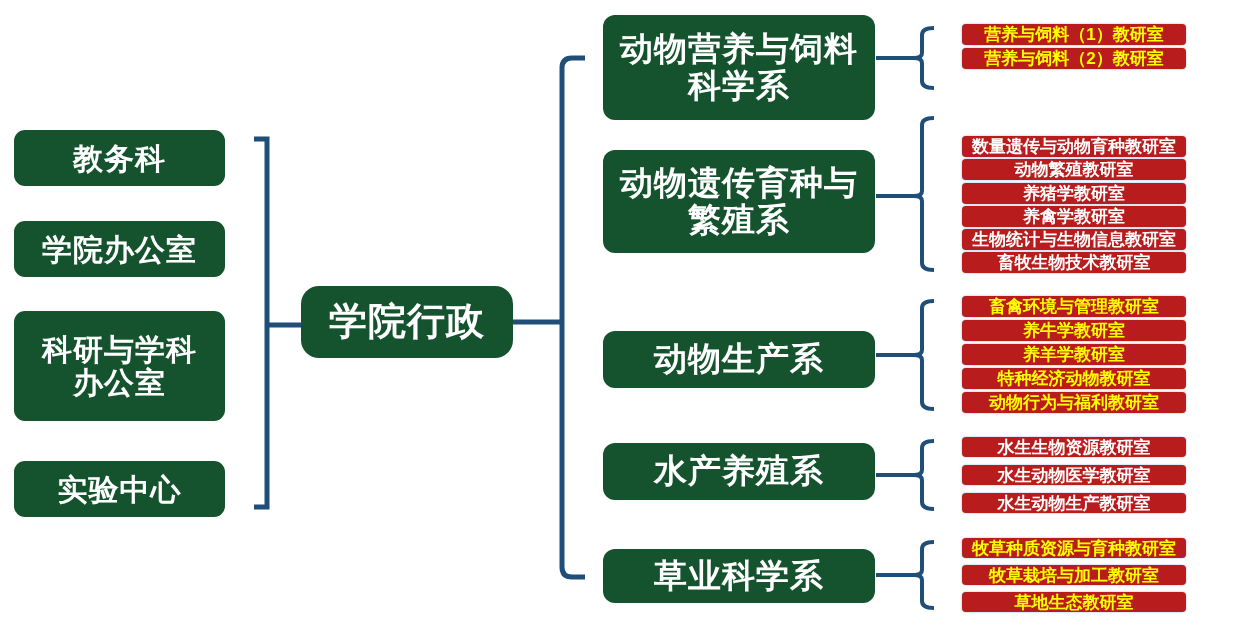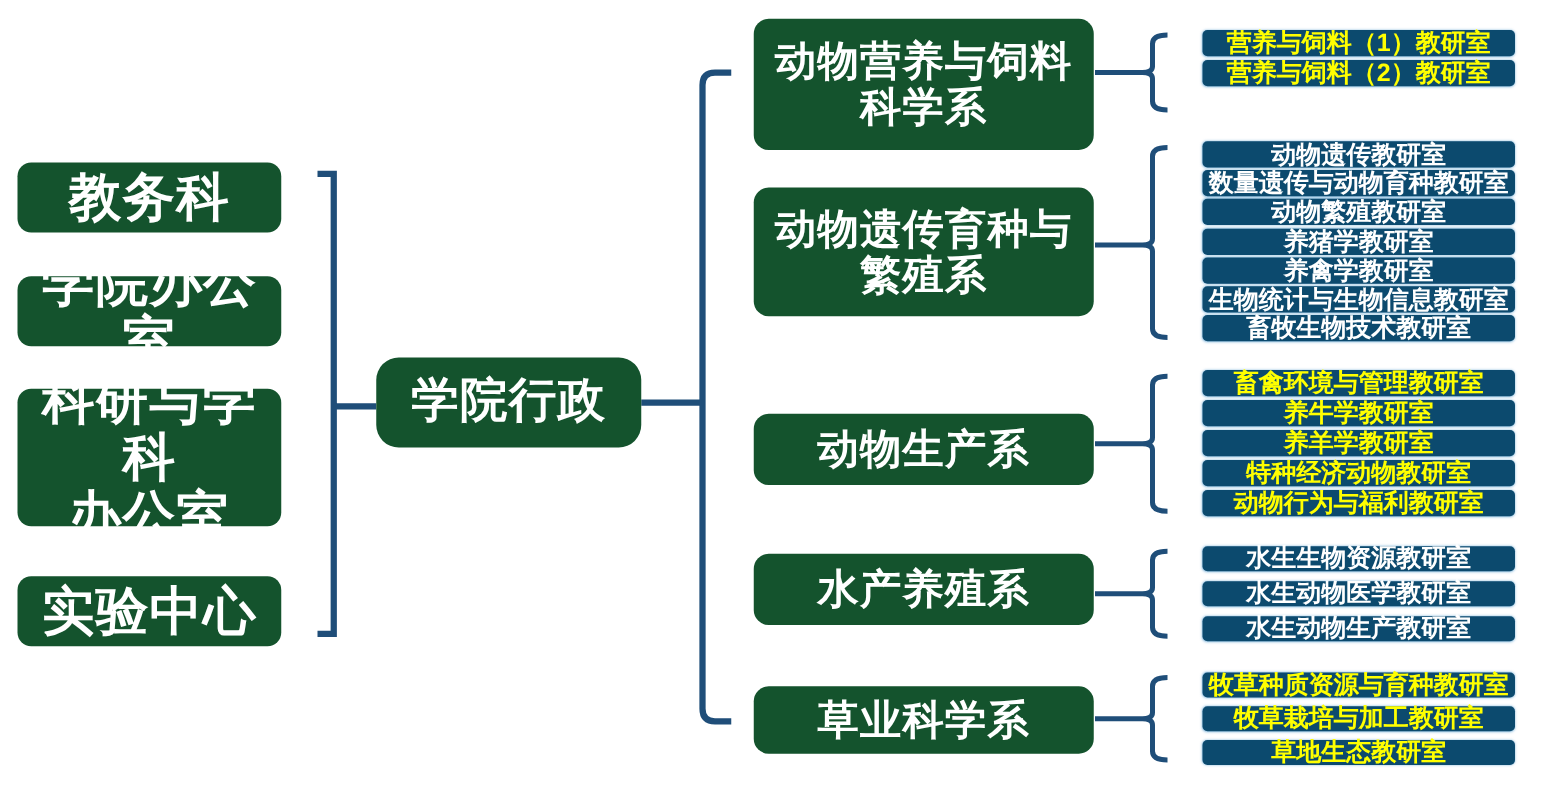--- a/index.html
+++ b/index.html
@@ -16,39 +16,39 @@
     color:#ffffff;
     font-weight:bold;
     display:flex;align-items:center;justify-content:center;
     text-align:center;
     white-space:pre-line;
     letter-spacing:1px;
     line-height:1.1;
   }
   .admin{
     left:14px;width:211px;
-    font-size:42px;
+    font-size:30px;
     border-radius:11px;
   }
   .root{
     left:301px;top:286px;width:212px;height:72px;
     font-size:38px;
     border-radius:18px;
   }
   .dept{
     left:603px;width:272px;
     font-size:33px;
     border-radius:12px;
   }
   .office{
     position:absolute;
-    left:962px;width:250px;
-    background:#0c4a6e;
+    left:962px;width:224px;
+    background:#b91c1c;
     font-weight:bold;
-    font-size:20px;
+    font-size:17px;
     display:flex;align-items:center;justify-content:center;
     text-align:center;
     border-radius:4px;
     box-shadow:0 0 2px rgba(14,114,185,0.55);
     line-height:1;
   }
   .office[data-accent="yellow"]{color:#FFFF00;}
   .office[data-accent="white"]{color:#FFFFFF;}
   .h21{height:21px;}
   .h20{height:20px;}
@@ -89,21 +89,20 @@
 科学系</div>
   <div class="box dept" style="top:150px;height:103px">动物遗传育种与
 繁殖系</div>
   <div class="box dept" style="top:331px;height:57px">动物生产系</div>
   <div class="box dept" style="top:443px;height:57px">水产养殖系</div>
   <div class="box dept" style="top:549px;height:54px">草业科学系</div>
 
   <div class="office h21" style="top:24px" data-accent="yellow">营养与饲料（1）教研室</div>
   <div class="office h21" style="top:48px" data-accent="yellow">营养与饲料（2）教研室</div>
 
-  <div class="office h21" style="top:113px" data-accent="white">动物遗传教研室</div>
   <div class="office h21" style="top:136px" data-accent="white">数量遗传与动物育种教研室</div>
   <div class="office h21" style="top:159px" data-accent="white">动物繁殖教研室</div>
   <div class="office h21" style="top:183px" data-accent="white">养猪学教研室</div>
   <div class="office h21" style="top:206px" data-accent="white">养禽学教研室</div>
   <div class="office h21" style="top:229px" data-accent="white">生物统计与生物信息教研室</div>
   <div class="office h21" style="top:252px" data-accent="white">畜牧生物技术教研室</div>
 
   <div class="office h21" style="top:296px" data-accent="yellow">畜禽环境与管理教研室</div>
   <div class="office h21" style="top:320px" data-accent="yellow">养牛学教研室</div>
   <div class="office h21" style="top:344px" data-accent="yellow">养羊学教研室</div>

